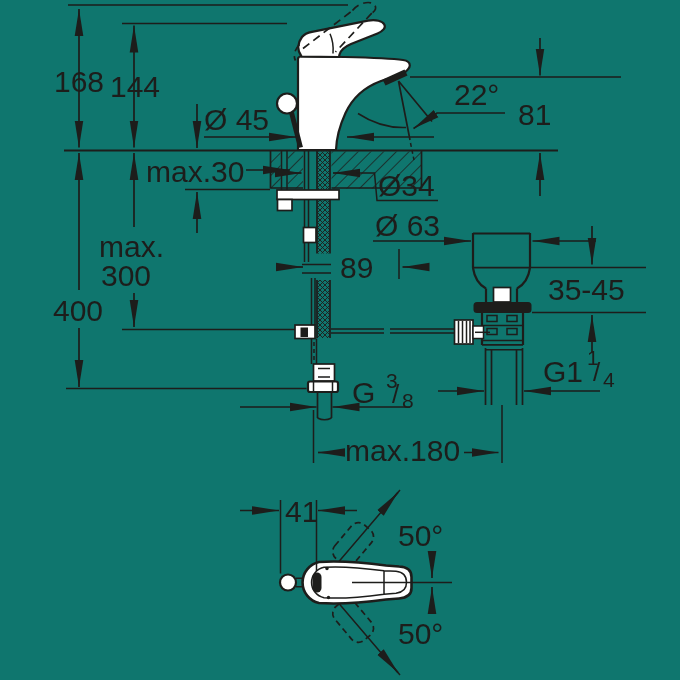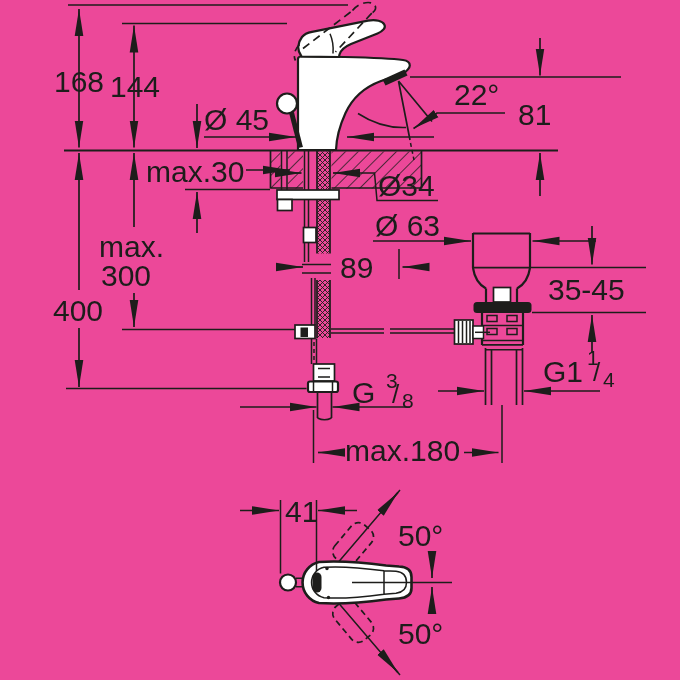--- a/index.html
+++ b/index.html
@@ -1,16 +1,16 @@
 <!DOCTYPE html>
 <html><head>
 <meta charset="utf-8">
 <style>
   html,body{margin:0;padding:0;background:#ffffff;}
-  #canvas{position:relative;width:680px;height:680px;background:#ec4899;overflow:hidden;}
+  #canvas{position:relative;width:680px;height:680px;background:#0f766e;overflow:hidden;}
   svg text{font-family:"Liberation Sans","DejaVu Sans",sans-serif;fill:#1d1d1b;}
   .t30{font-size:30px;}
   .t21{font-size:21px;}
   .t26{font-size:26px;}
   .ln{stroke:#1d1d1b;fill:none;}
   .w1{stroke-width:1.5;}
   .w17{stroke-width:1.7;}
   .w2{stroke-width:2.2;}
   .w26{stroke-width:2.6;}
   .fw{fill:#ffffff;}

